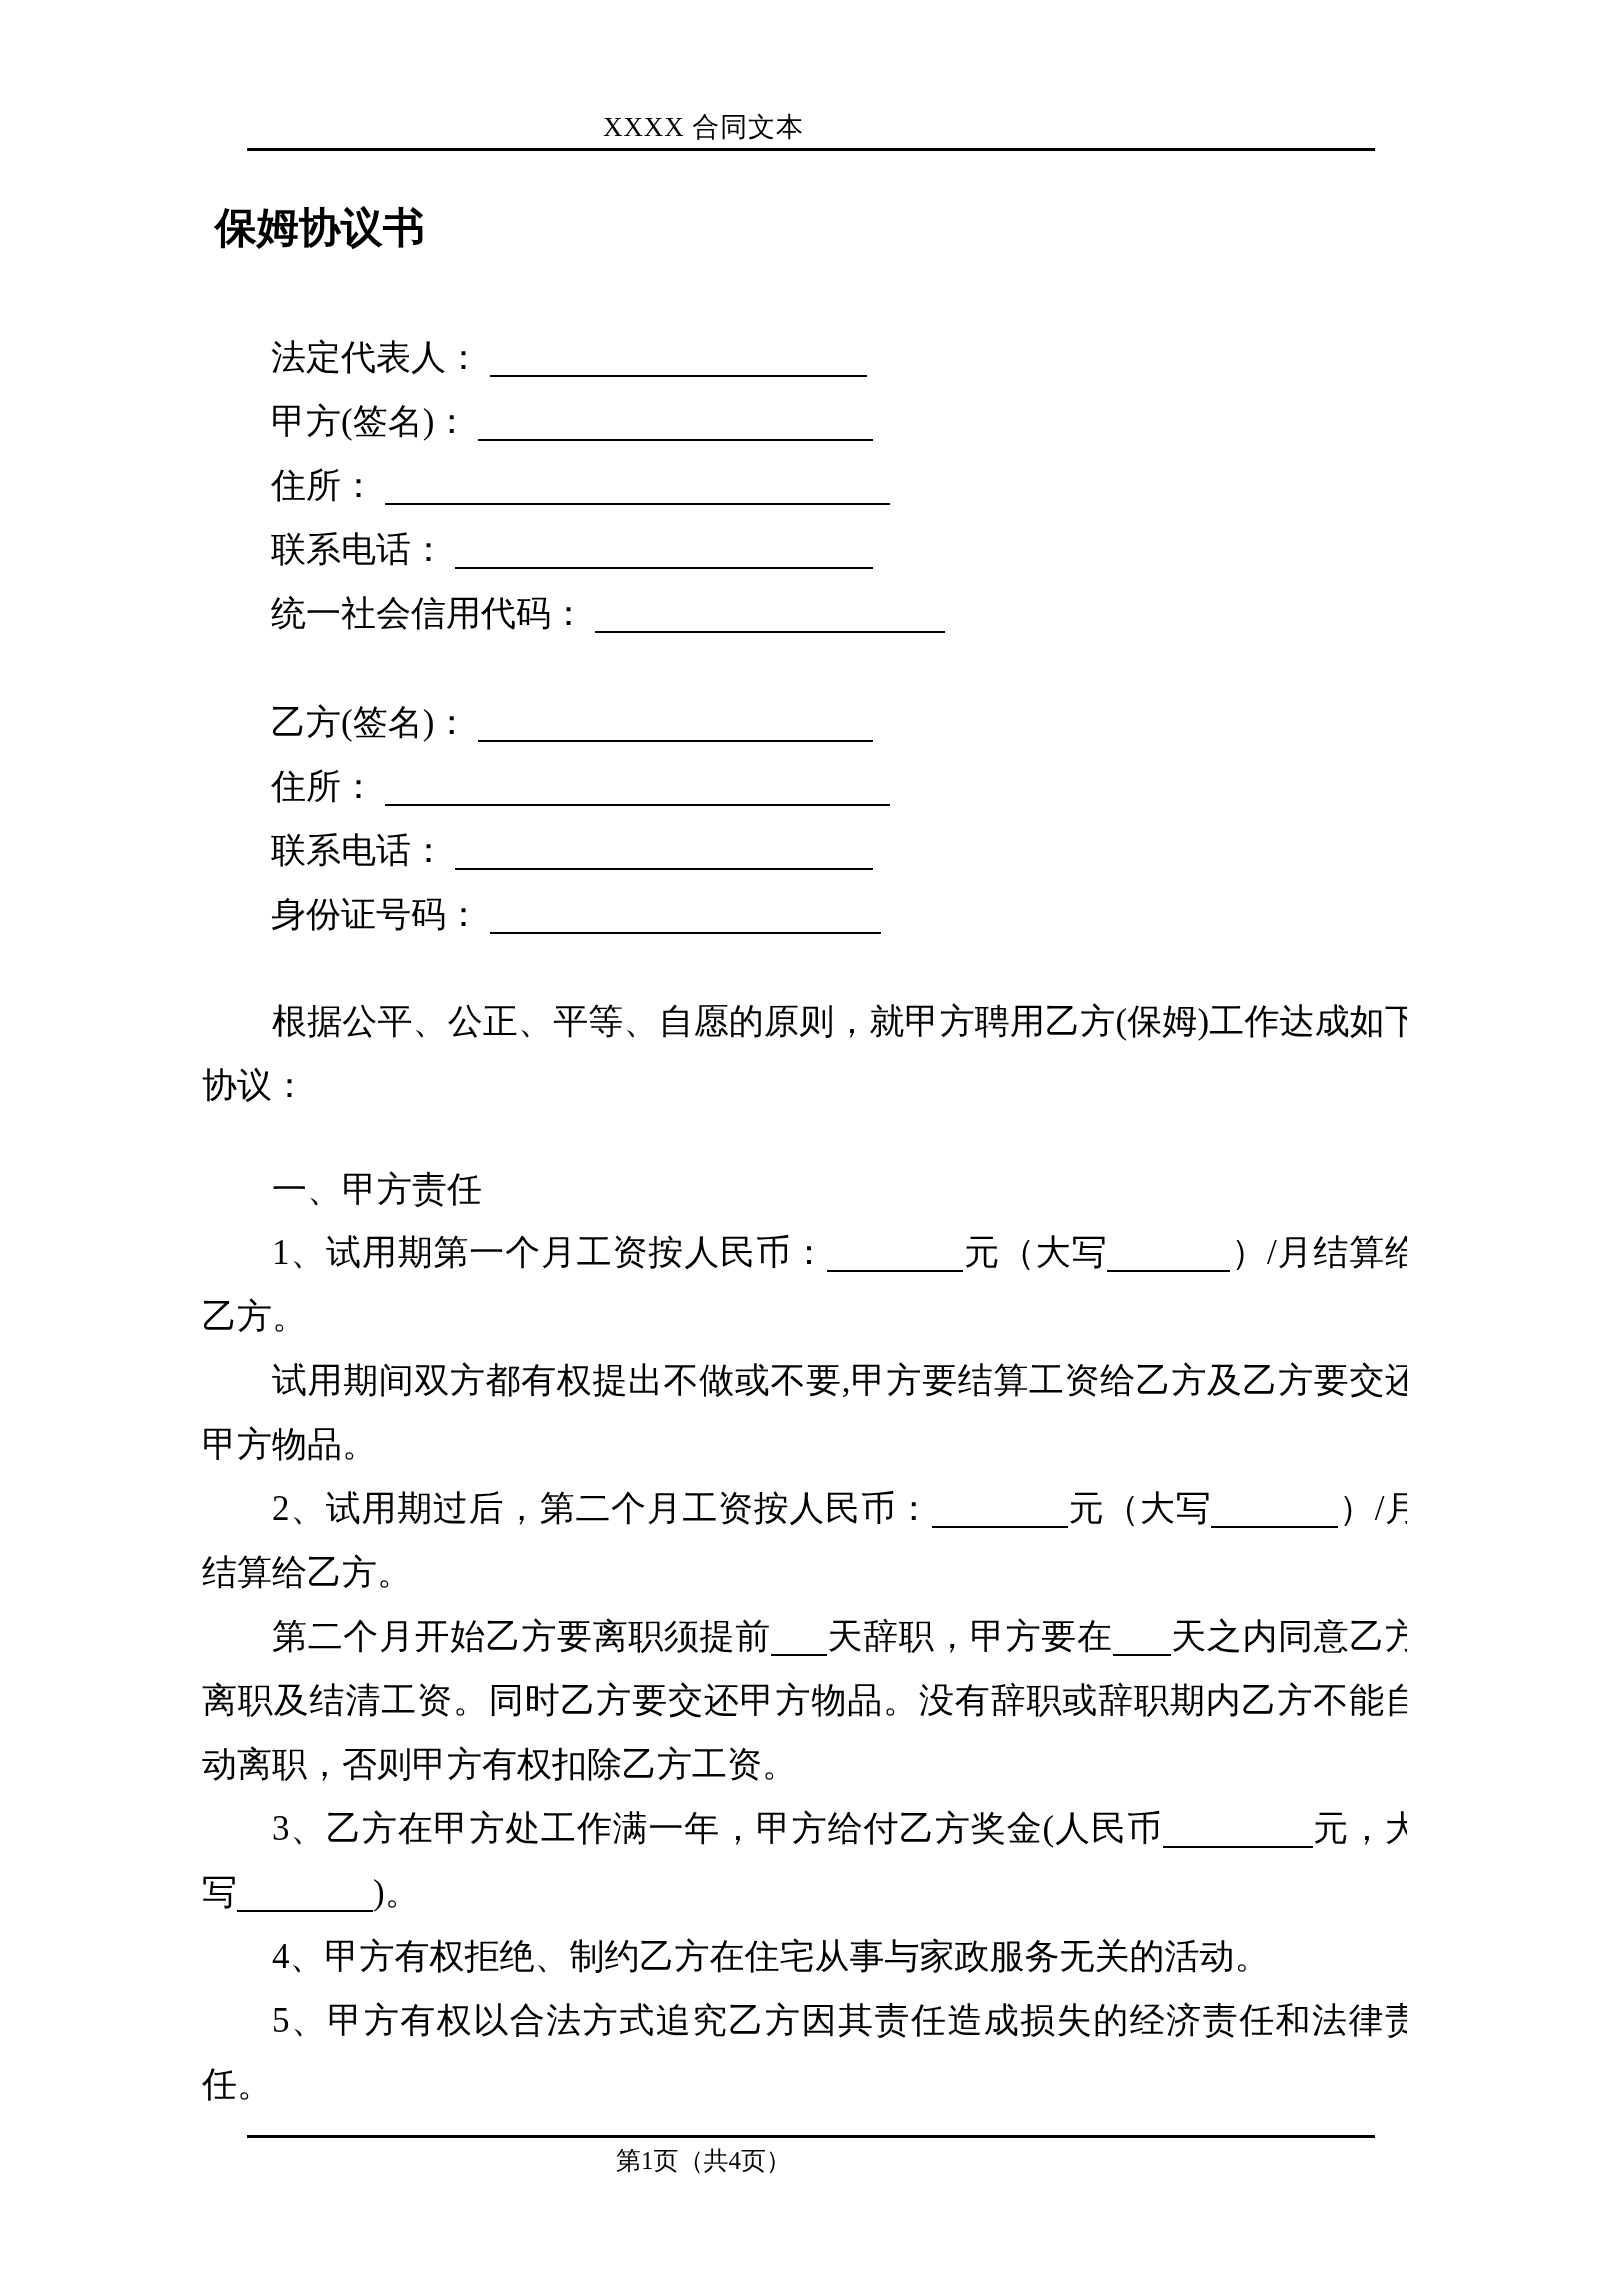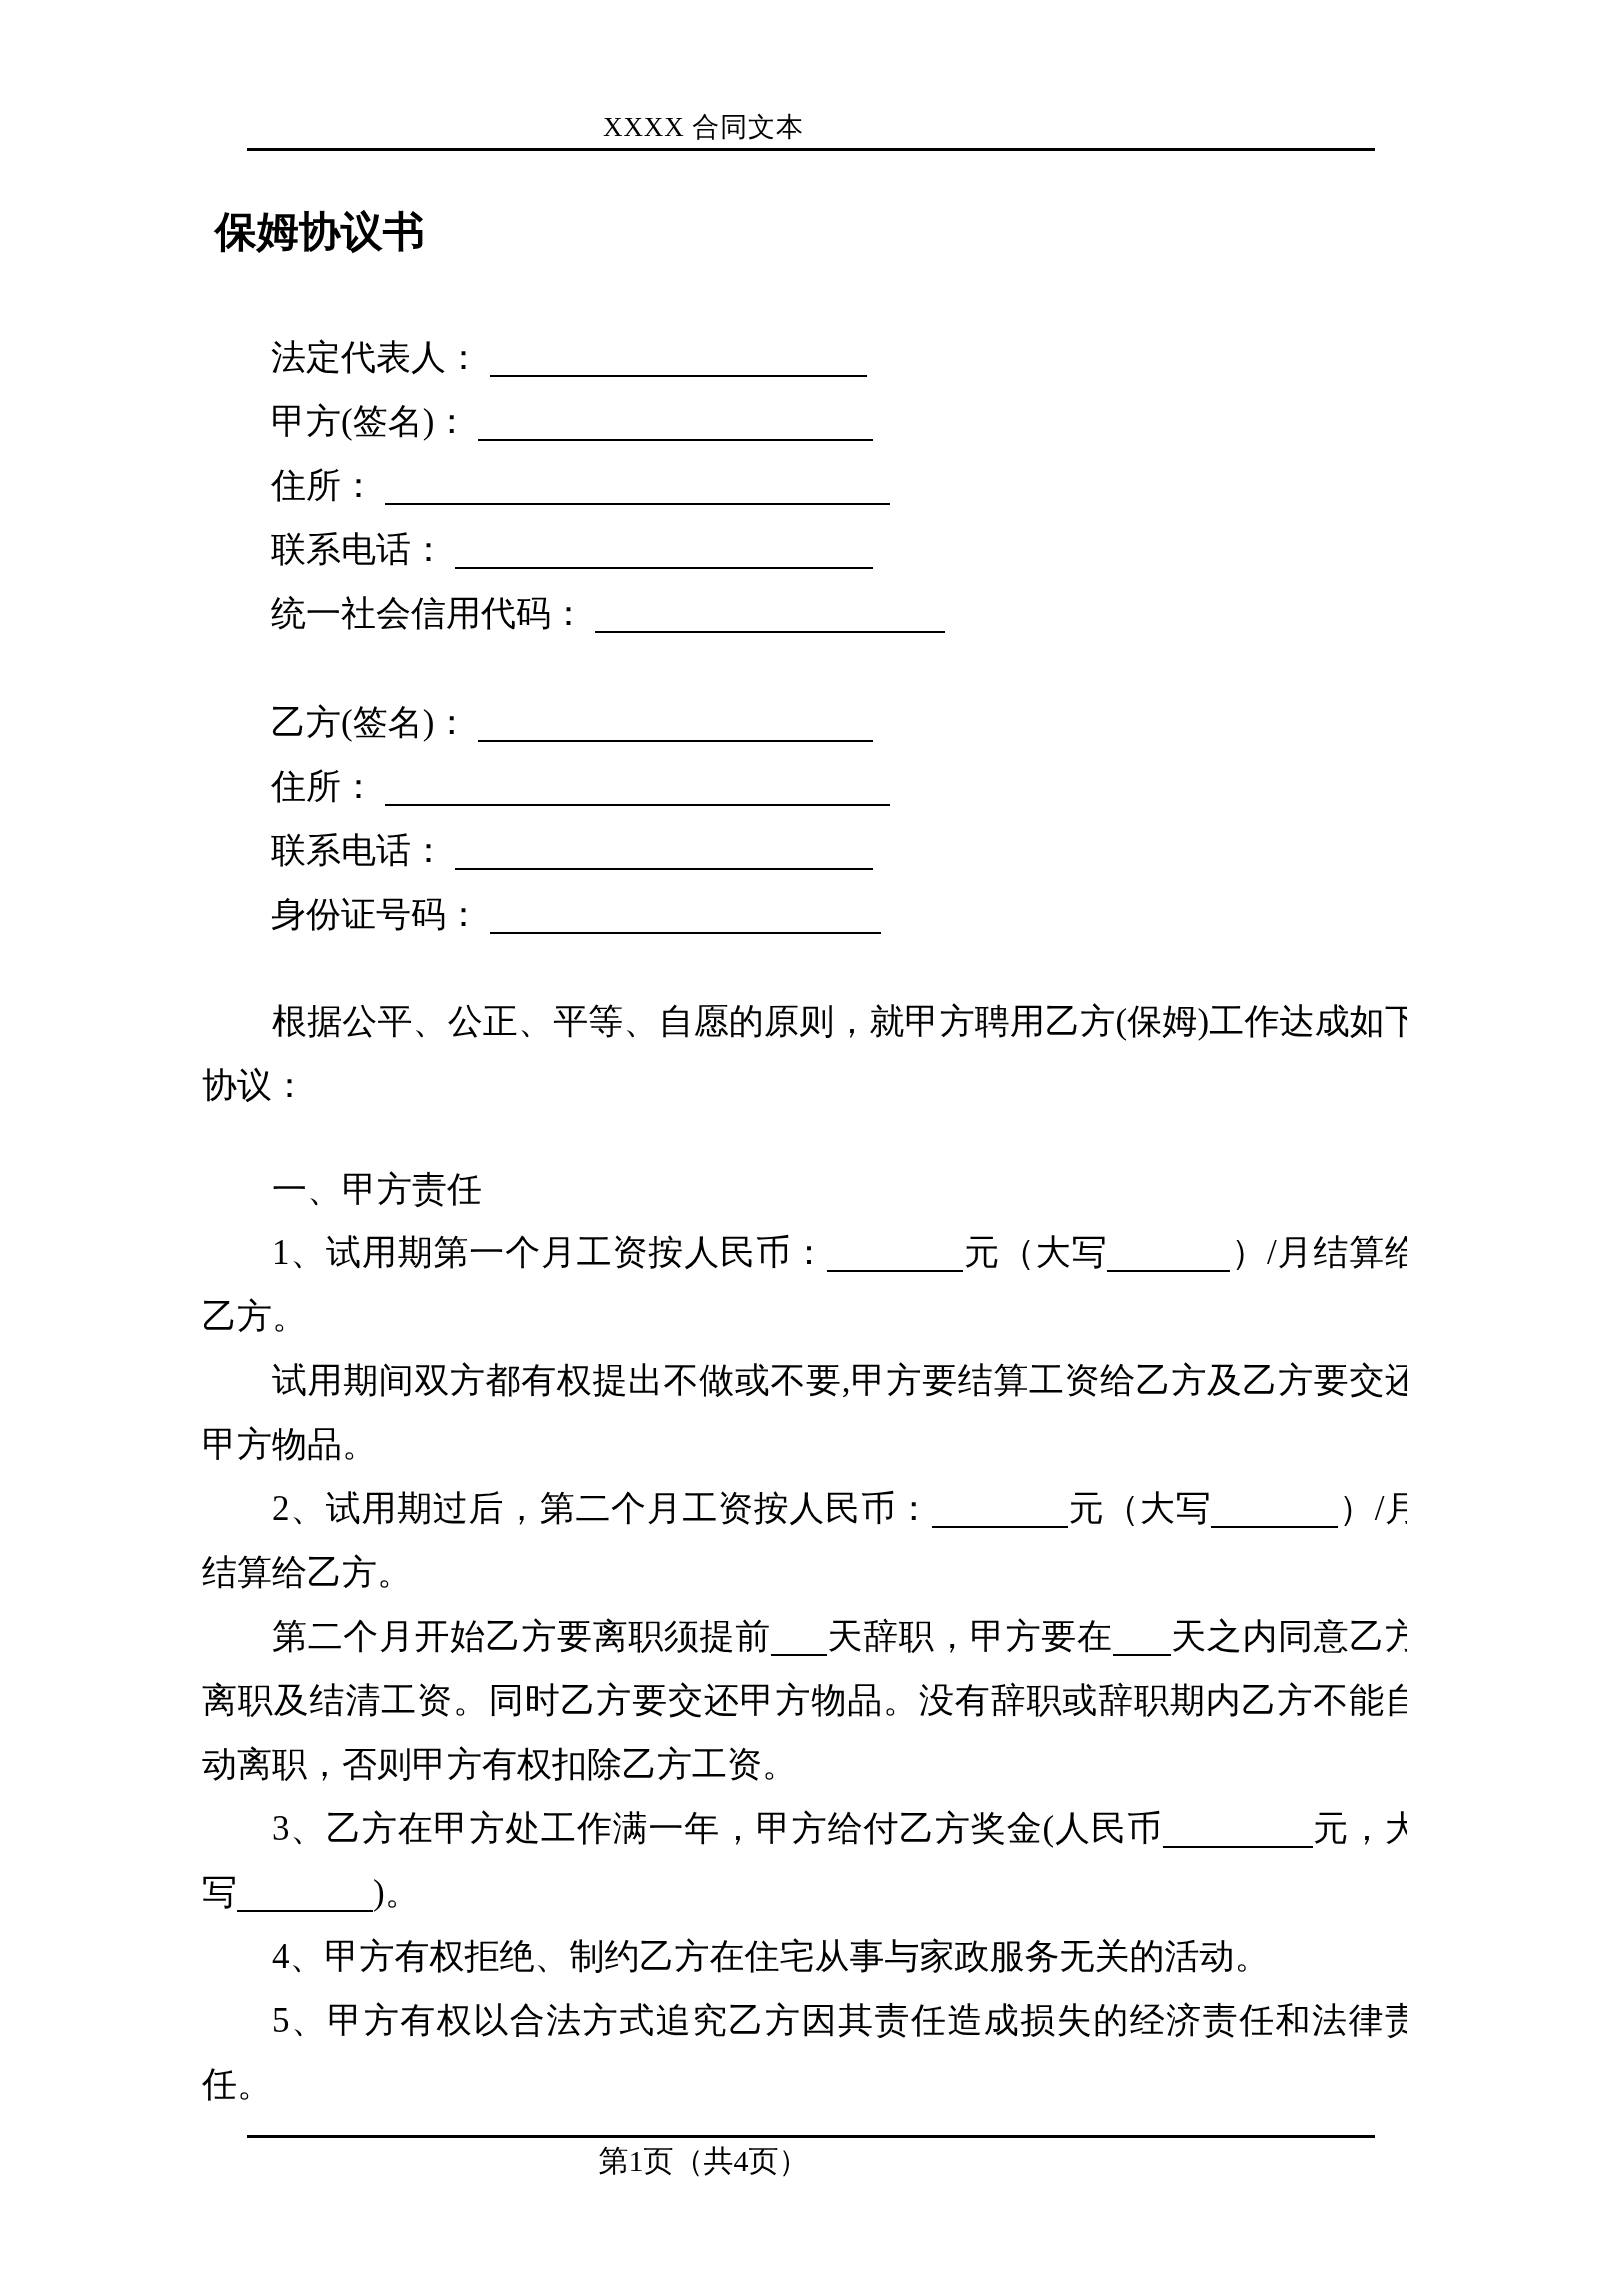--- a/index.html
+++ b/index.html
@@ -23,31 +23,31 @@
     border-top:3.6px solid #000000;
   }
 
   
   .footer-rule {
     position:absolute; top:2135px; left:247px; width:1128px;
     border-top:3.6px solid #000000;
   }
   .footer-text {
     position:absolute; top:2144px; left:0; width:100%;
-    text-align:center; font-size:30px; line-height:33px;
+    text-align:center; font-size:25px; line-height:33px;
   }
 
   
   .content {
     position:absolute; left:202px; top:204px; width:1218px;
     font-size:35px; line-height:64px;
   }
   .doc-title {
     margin:0 0 0 12.7px; padding:0;
-    font-family:Liberation Sans, sans-serif;
+    font-family:Liberation Mono, monospace;
     font-weight:bold; font-size:42px; line-height:55px;
   }
   .fields { margin-top:67px; }
   .fields.party-b { margin-top:45px; }
   .field-row {
     height:64px; line-height:64px;
     padding-left:69px; white-space:nowrap;
   }
   .blank {
     display:inline-block;

